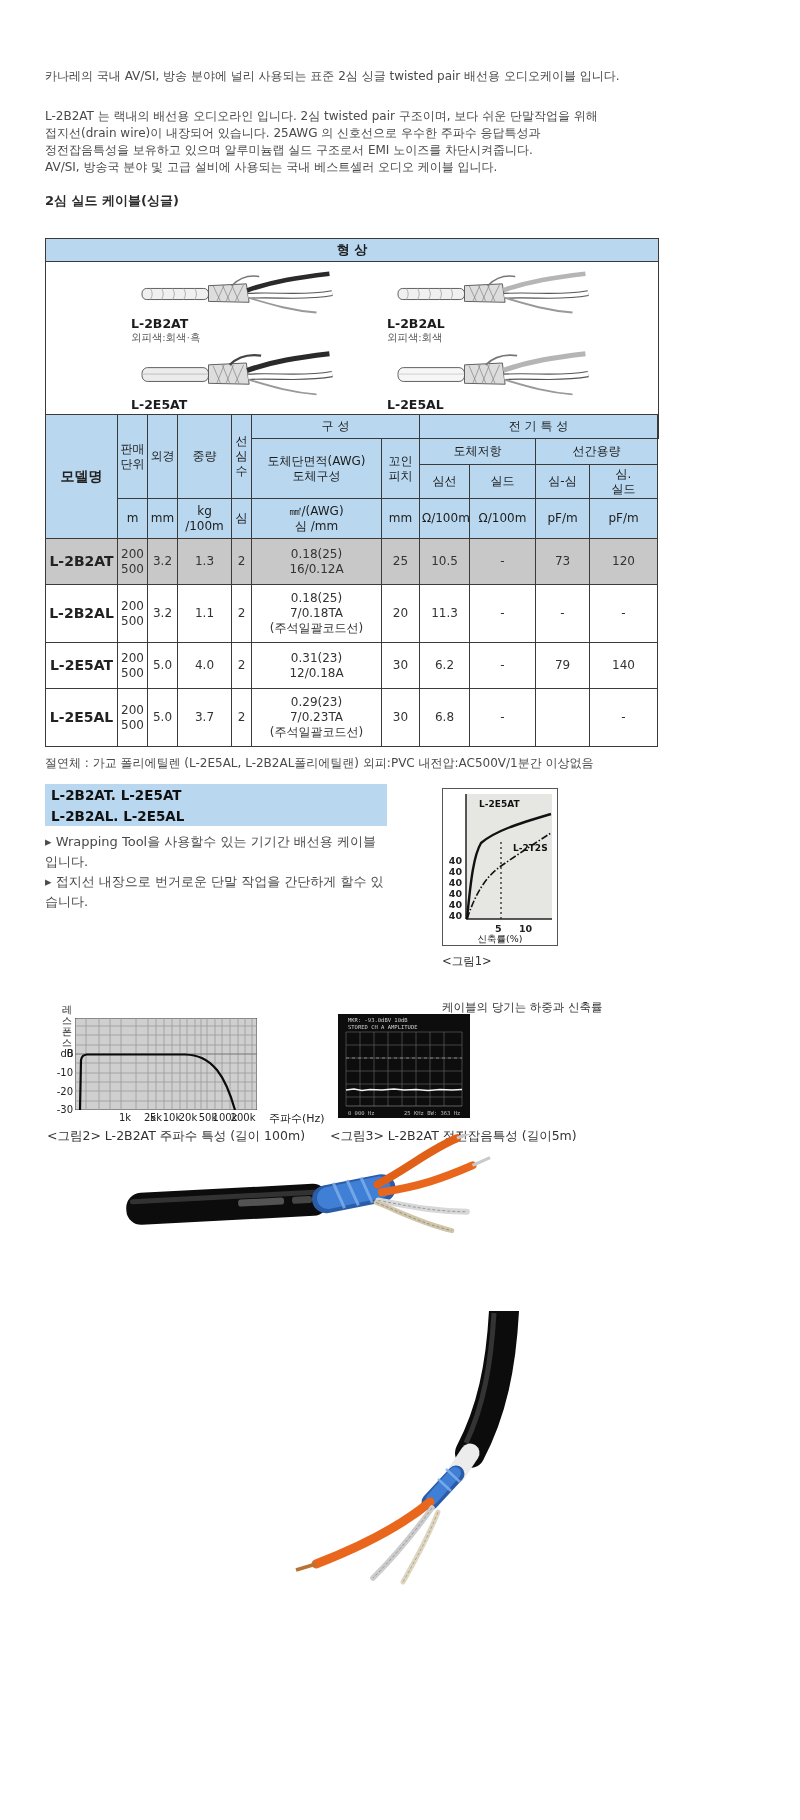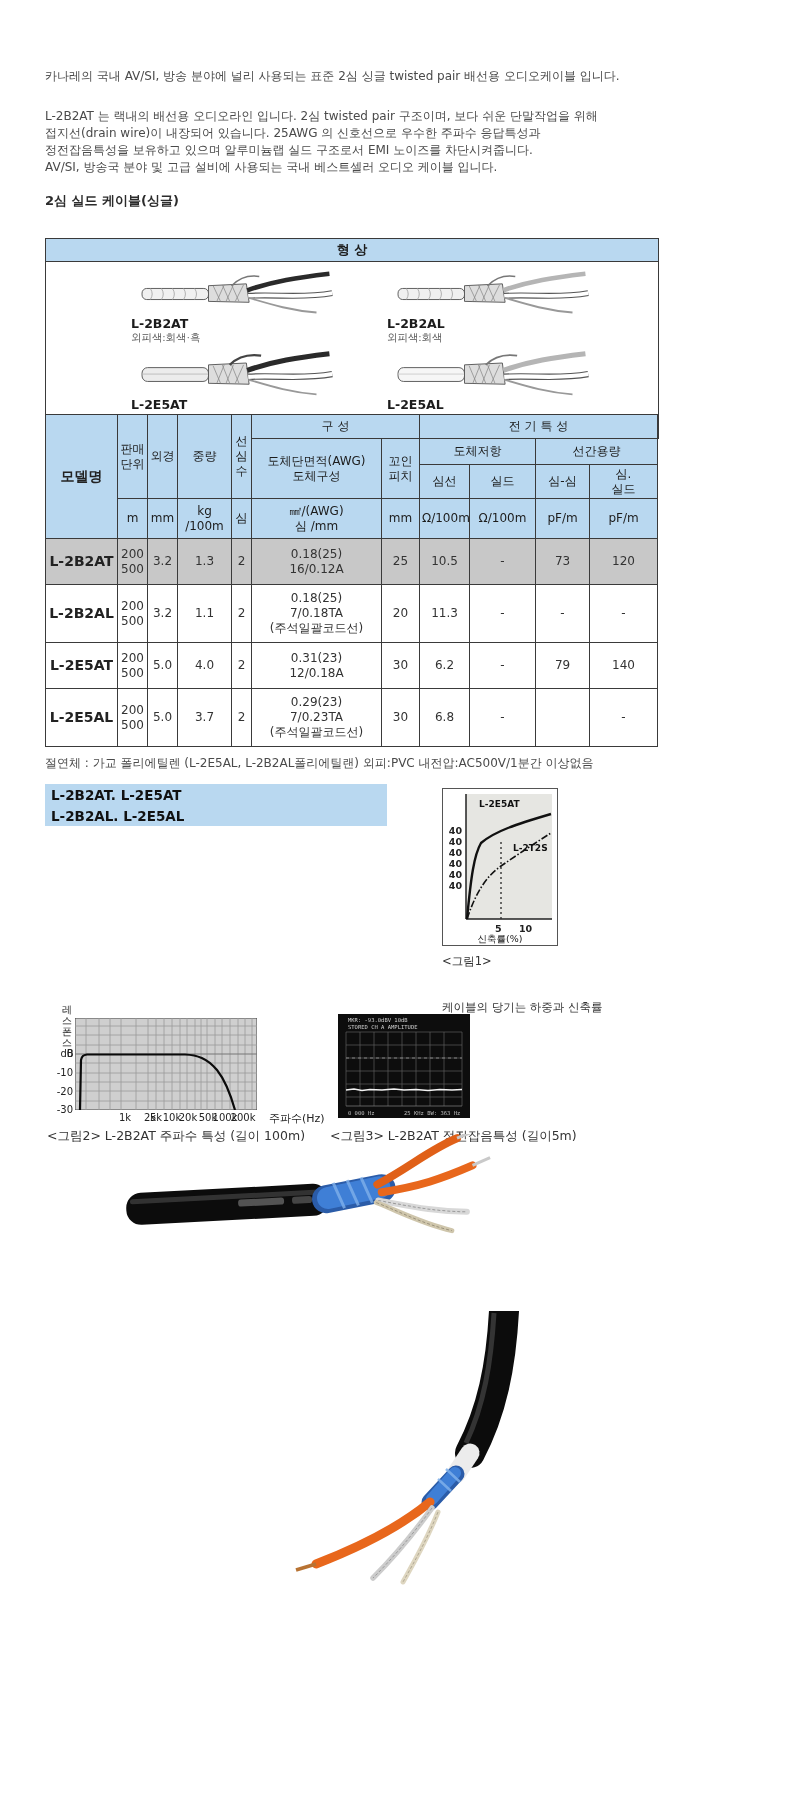--- a/index.html
+++ b/index.html
@@ -43,21 +43,21 @@
 
   
   .features{left:45px;top:768px;width:342px;}
   .sec-bar{background:#b9d8f0;padding:3px 6px 2px 6px;font-size:13.5px;font-weight:bold;color:#111;}
   .sec-items{margin:6px 0 10px 0;font-size:13px;line-height:1.5;color:#4a4a4a;}
   .sec-items div{margin-bottom:1px;}
 
   
   .fig1-box{left:442px;top:772px;width:114px;height:156px;border:1px solid #555;background:#fff;}
   .fig1-yl{position:absolute;left:1px;top:6px;width:18px;height:126px;display:flex;
-           flex-direction:column;justify-content:center;}
+           flex-direction:column;justify-content:flex-end;}
   .fig1-yl span{font-size:9.5px;font-weight:bold;color:#222;text-align:right;}
   .fig1-plot{position:absolute;left:22px;top:4px;}
   .fig1-x5{position:absolute;left:52px;top:134px;font-size:9.5px;font-weight:bold;color:#222;}
   .fig1-x10{position:absolute;left:76px;top:134px;font-size:9.5px;font-weight:bold;color:#222;}
   .fig1-xaxis{position:absolute;left:0;right:0;top:144px;text-align:center;font-size:9.5px;color:#222;}
   .fig1-cap1{left:442px;top:938px;font-size:11.5px;color:#333;}
   .fig1-cap2{left:442px;top:984px;font-size:11.5px;color:#333;}
 
   
   .fig2{left:45px;top:988px;width:300px;height:120px;}
@@ -282,20 +282,22 @@
     </tbody>
       </table>
   </div>
 
   <div class="abs footnote">절연체 : 가교 폴리에틸렌 (L-2E5AL, L-2B2AL폴리에틸랜) 외피:PVC 내전압:AC500V/1분간 이상없음</div>
 
   <div class="abs features">
     <div class="sec-bar">L-2B2AT. L-2E5AT</div>
     <div class="sec-bar">L-2B2AL. L-2E5AL</div>
     <div class="sec-items">
+      <div>▸ Wrapping Tool을 사용할수 있는 기기간 배선용 케이블입니다.</div>
+      <div>▸ 접지선 내장으로 번거로운 단말 작업을 간단하게 할수 있습니다.</div>
     </div>
   </div>
 
   <div class="abs fig1-box">
     <div class="fig1-yl">
       <span>40</span>
       <span>40</span>
       <span>40</span>
       <span>40</span>
       <span>40</span>

